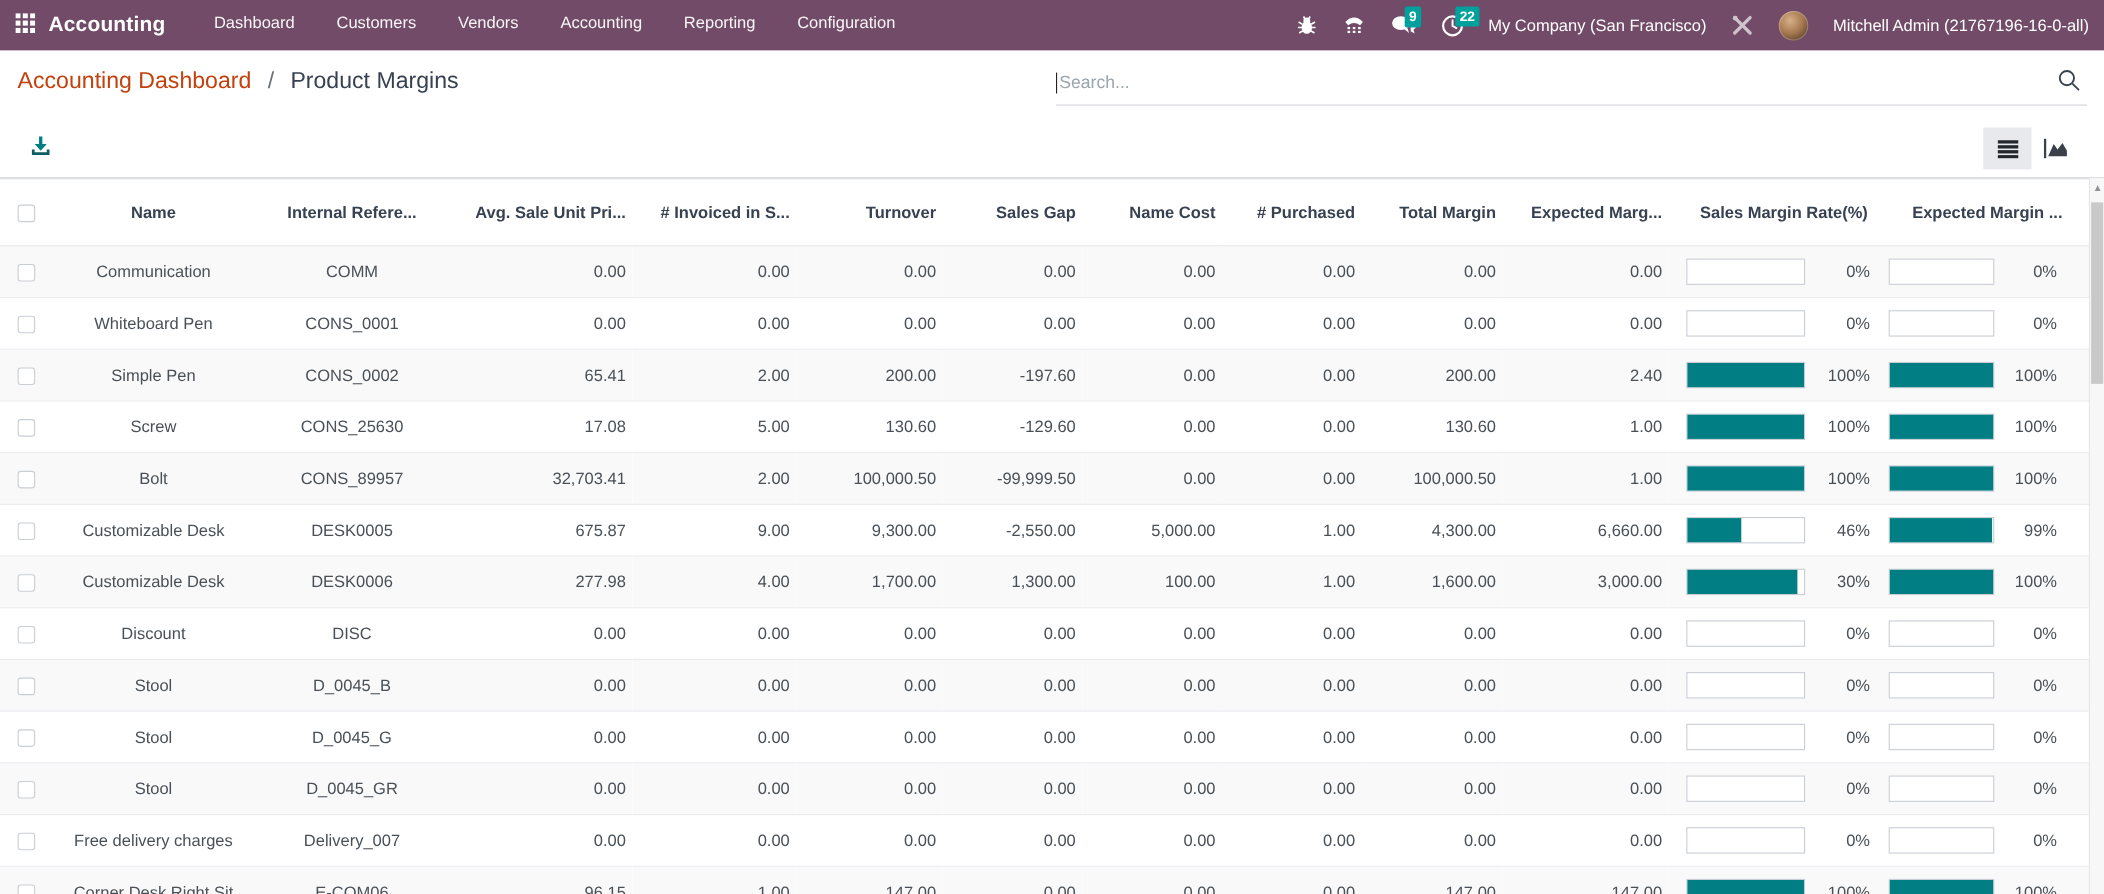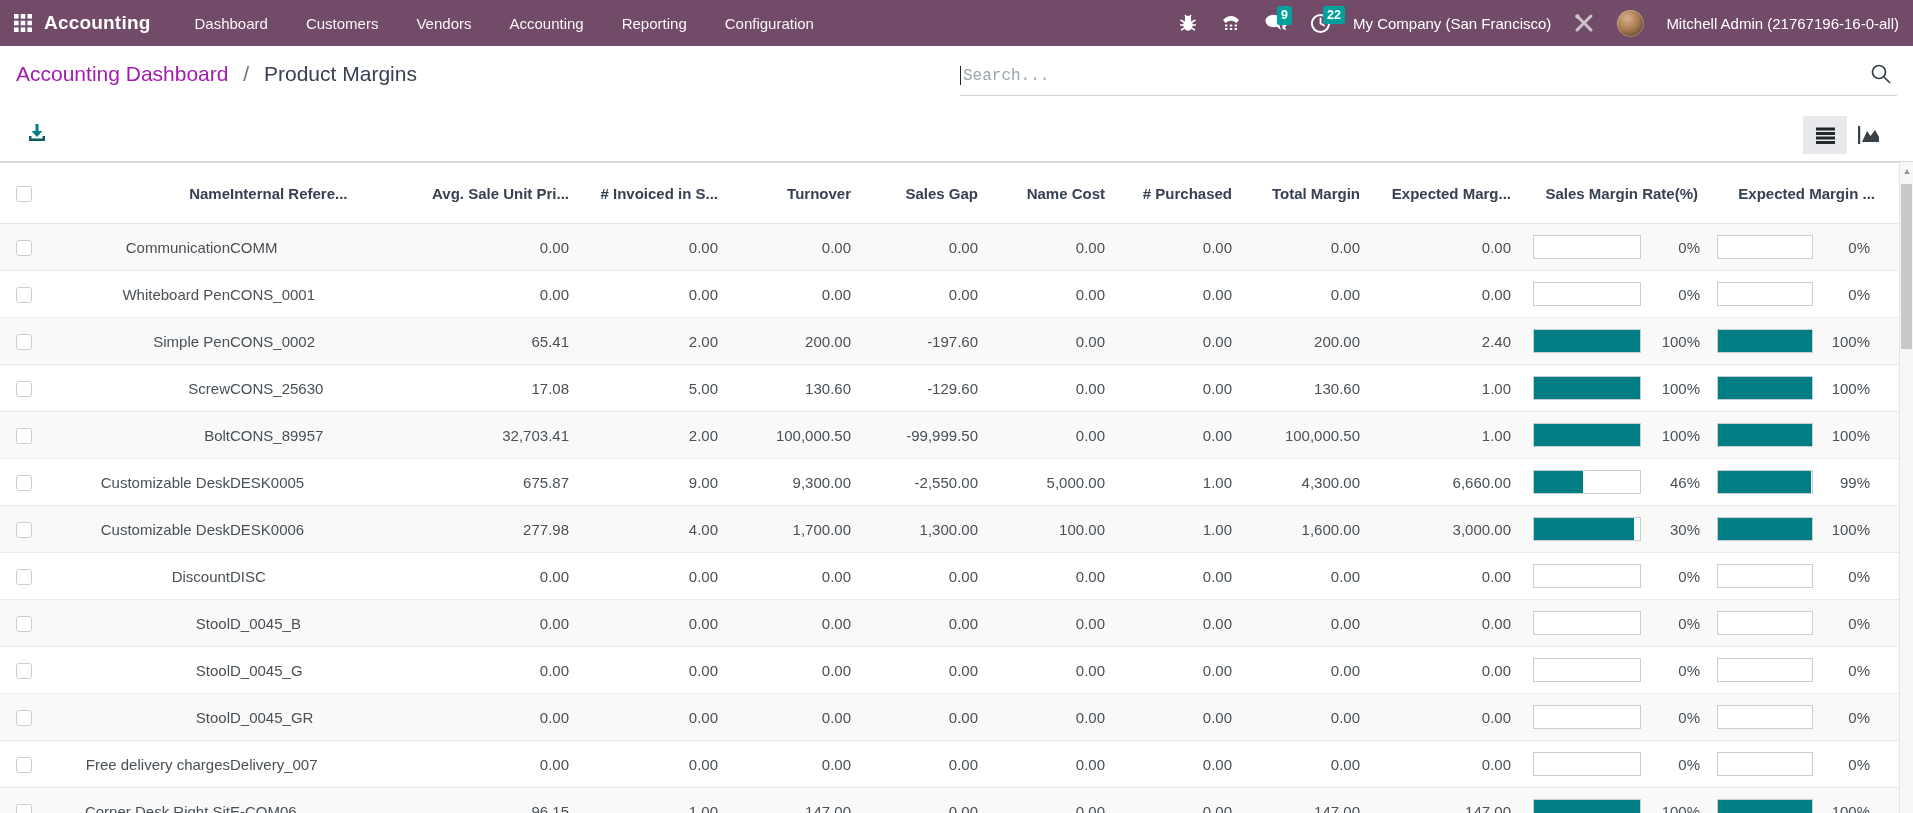--- a/index.html
+++ b/index.html
@@ -2,46 +2,46 @@
 <html><head>
 <meta charset="utf-8">
 <style>
   * { margin:0; padding:0; box-sizing:border-box; }
   html,body { width:1913px; height:813px; overflow:hidden; background:#fff;
     font-family:"Liberation Sans", sans-serif; }
 
   
   .topbar { height:46px; background:#714B67; display:flex; align-items:center;
     justify-content:space-between; color:#fff; padding:0 14px; }
-  .tb-left { display:flex; align-items:center; }
+  .tb-left { display:flex; align-items:flex-start; }
   .apps { width:18px; height:18px; display:inline-flex; margin-right:12px; cursor:pointer; }
   .app-name { font-size:19px; font-weight:700; letter-spacing:.2px; cursor:pointer; }
   .menu { display:flex; align-items:center; margin-left:44px; gap:38px; }
   .menu-item { font-size:15px; color:rgba(255,255,255,.95); cursor:pointer; }
   .tb-right { display:flex; align-items:center; gap:22px; }
   .systray-icon { position:relative; display:inline-flex; align-items:center; cursor:pointer; }
   .badge { position:absolute; top:-7px; left:13px; background:#00A09D; color:#fff;
     font-size:12.5px; font-weight:700; line-height:1; padding:3px 4px; border-radius:2px; }
   .company,.user { font-size:15px; white-space:nowrap; cursor:pointer; }
   .avatar { width:27px; height:27px; border-radius:50%; display:inline-block;
     background:radial-gradient(circle at 38% 32%, #d8b08a 0%, #a97b52 45%, #5d4230 85%);
     box-shadow:inset 0 0 0 1px rgba(255,255,255,.25); cursor:pointer; }
 
   
   .control-panel { position:relative; height:116px; background:#fff;
     border-bottom:1px solid #d8dadd; }
   .breadcrumb { position:absolute; left:16px; top:16px; font-size:21px; }
-  .breadcrumb a { color:#a21caf; text-decoration:none; cursor:pointer; }
+  .breadcrumb a { color:#c2410c; text-decoration:none; cursor:pointer; }
   .breadcrumb .sep { color:#6b7178; margin:0 9px; }
   .breadcrumb .current { color:#374151; }
   .searchbar { position:absolute; left:960px; right:16px; top:10px; height:40px;
     border-bottom:1px solid #d1d5d9; display:flex; align-items:center; }
   .searchbar .caret { width:1px; height:19px; background:#222; margin-right:2px; }
   .searchbar input { border:none; outline:none; flex:1; font-size:16px;
-    font-family:Liberation Mono, monospace; color:#374151; background:transparent; }
+    font-family:Liberation Sans, sans-serif; color:#374151; background:transparent; }
   .searchbar input::placeholder { color:#9aa5ad; }
   .searchbar .mag { flex:0 0 auto; margin-right:4px; cursor:pointer; }
 
   .cp-row2 { position:absolute; left:0; right:0; top:62px; height:54px; }
   .download-btn { position:absolute; left:26px; top:14px; background:none; border:none;
     cursor:pointer; }
   .search-options { position:absolute; left:963px; top:0; height:54px; display:flex;
     align-items:center; gap:30px; }
   .opt { display:inline-flex; align-items:center; gap:8px; font-size:16px; color:#374151;
     cursor:pointer; }
@@ -62,22 +62,22 @@
     color:#374151; border-top:1px solid #d8dadd; border-bottom:1px solid #e4e7ea;
     cursor:pointer; white-space:nowrap; overflow:hidden; }
   tbody tr { height:47px; border-bottom:1px solid #e9ecef; cursor:pointer; }
   tbody tr:nth-child(odd) { background:#f9f9f9; }
   td { font-size:15px; color:#495057; white-space:nowrap; overflow:hidden;
     vertical-align:middle; }
   .c-check { padding-left:16px; }
   th.c-check { text-align:left; }
   .checkbox { width:16px; height:16px; border:1px solid #c9ced3; border-radius:3px;
     background:#fff; display:inline-block; vertical-align:middle; cursor:pointer; }
-  .c-name, th.h-name { text-align:right; padding-left:9px; }
-  .c-ref, th.h-ref { text-align:left; }
+  .c-name, th.h-name { text-align:center; padding-left:9px; }
+  .c-ref, th.h-ref { text-align:center; }
   .num, th.num { text-align:right; padding-right:6px; }
   .barcell { vertical-align:middle; }
   .barwrap { display:flex; align-items:center; justify-content:space-between; }
   .b1 .barwrap { padding-left:16px; }
   .b2 .barwrap { padding-left:17px; padding-right:29px; }
   th.h-rate { text-align:right; padding-right:2px; }
   th.h-exprate { text-align:right; padding-right:24px; }
   .bar { position:relative; height:24px; background:#fff; border:1px solid #c9ced4;
     display:inline-block; }
   .b1 .bar { width:108px; }

